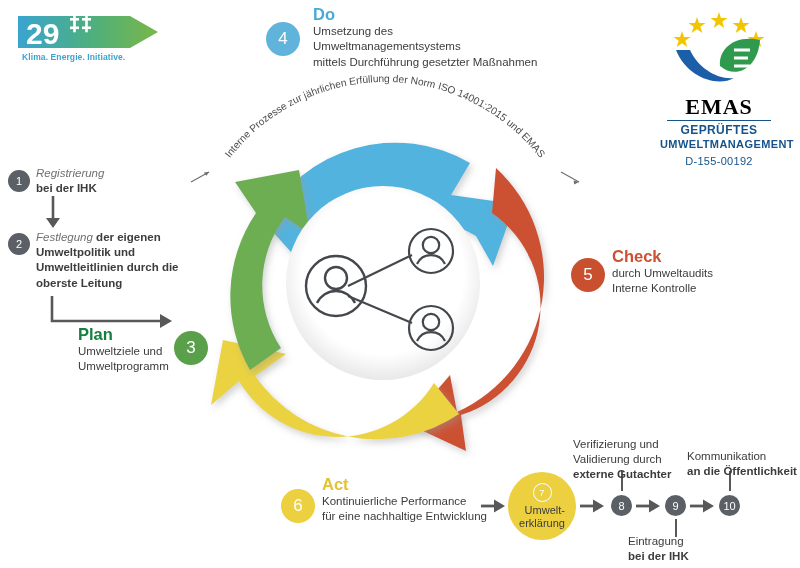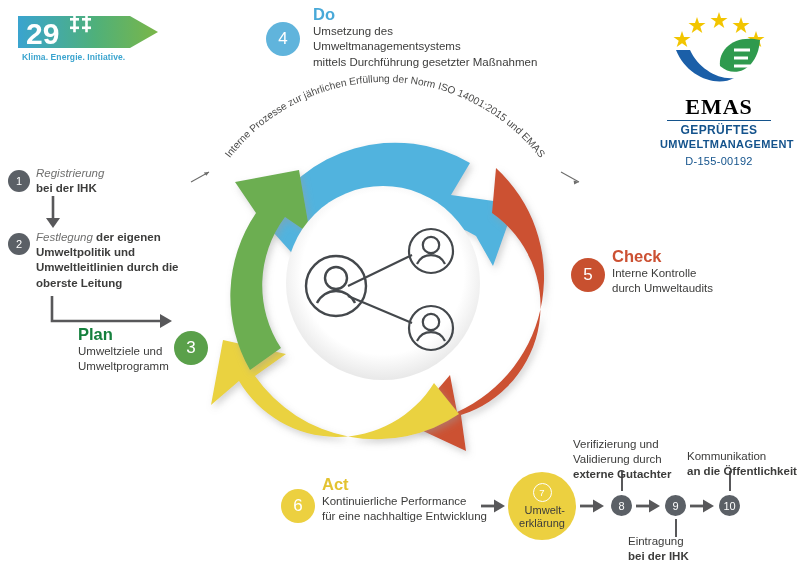--- a/index.html
+++ b/index.html
@@ -271,22 +271,22 @@
   </div>
   <div class="abs badge badge-green badge-lg" style="left:174px;top:331px;">
     <span>3</span>
   </div>
 
   <div class="abs badge badge-red badge-lg" style="left:571px;top:258px;">
     <span>5</span>
   </div>
   <div class="abs" style="left:612px;top:248px;width:180px;">
     <div class="phase-title head-check">Check</div>
+    <div class="body-txt">durch Umweltaudits</div>
     <div class="body-txt">Interne Kontrolle</div>
-    <div class="body-txt">durch Umweltaudits</div>
   </div>
 
   <div class="abs badge badge-yellow badge-lg" style="left:281px;top:489px;">
     <span>6</span>
   </div>
   <div class="abs" style="left:322px;top:476px;width:180px;">
     <div class="phase-title head-act">Act</div>
     <div class="body-txt">Kontinuierliche Performance</div>
     <div class="body-txt">für eine nachhaltige Entwicklung</div>
   </div>

